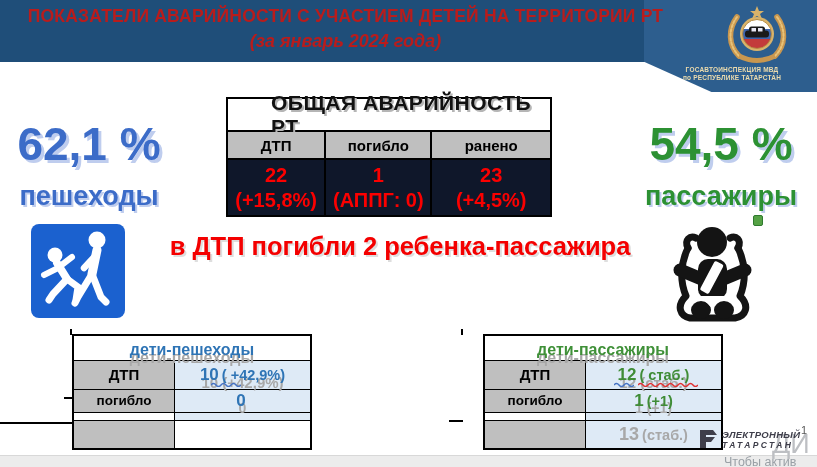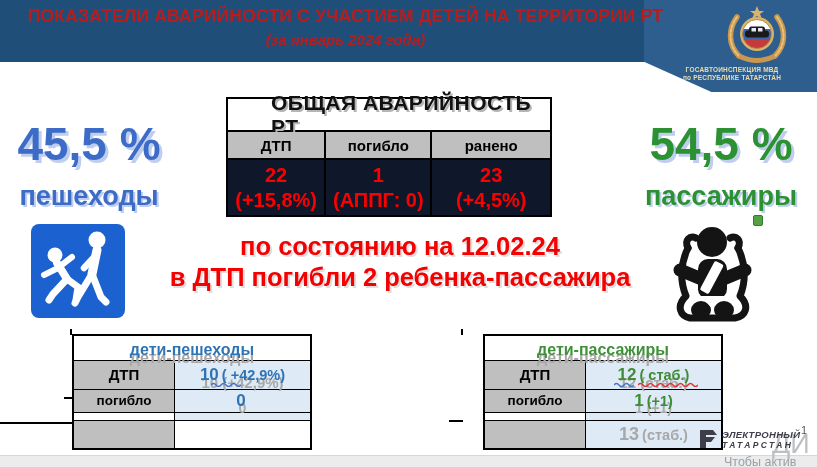--- a/index.html
+++ b/index.html
@@ -3,21 +3,21 @@
 <meta charset="utf-8">
 <style>
   html,body{margin:0;padding:0;background:#fff;}
   #slide{position:relative;width:817px;height:467px;background:#fff;overflow:hidden;
          font-family:"Liberation Sans",sans-serif;}
 
   
   .header-bar{position:absolute;left:0;top:0;width:817px;height:62px;background:#1f4e79;}
   .header-text{position:absolute;left:18px;top:6px;width:655px;text-align:center;color:#b91c1c;}
   .header-title{font-size:17.5px;font-weight:bold;letter-spacing:.2px;white-space:nowrap;}
-  .header-sub{font-size:15px;font-weight:bold;font-style:italic;margin-top:4px;}
+  .header-sub{font-size:18px;font-weight:bold;font-style:italic;margin-top:4px;}
   .right-panel{position:absolute;left:644px;top:0;width:173px;height:92px;background:#2d5e8e;
                clip-path:polygon(0 0,100% 0,100% 100%,39% 100%,0 67%);}
   .emblem{position:absolute;left:722px;top:5px;}
   .org-text{position:absolute;left:652px;top:66px;width:160px;text-align:center;color:#ecdcae;
             font-size:6.5px;font-weight:bold;line-height:8px;letter-spacing:.2px;}
 
   
   .stat{position:absolute;width:170px;text-align:center;}
   .stat-val{font-size:46px;font-weight:bold;line-height:56px;text-shadow:3px 3px 0 #bfcdee;}
   .stat-lbl{font-size:27px;font-weight:bold;margin-top:9px;text-shadow:2px 2px 0 #bfcdee;}
@@ -133,21 +133,21 @@
       <rect x="36" y="23" width="4.5" height="3.5" fill="#e8e8f4"></rect>
     </g>
     <circle cx="35" cy="29" r="14.5" fill="none" stroke="#b58a3e" stroke-width="1"></circle>
   </svg>
   <div class="org-text">
     <div>ГОСАВТОИНСПЕКЦИЯ МВД</div>
     <div>по РЕСПУБЛИКЕ ТАТАРСТАН</div>
   </div>
 
   <div class="stat stat-blue" style="left:4px;top:116px;">
-    <div class="stat-val">45,5 %</div>
+    <div class="stat-val">62,1 %</div>
     <div class="stat-lbl">пешеходы</div>
   </div>
 
   <div class="stat stat-green" style="left:636px;top:116px;">
     <div class="stat-val">54,5 %</div>
     <div class="stat-lbl">пассажиры</div>
   </div>
 
   <div class="sum-table">
     <div class="sum-title">ОБЩАЯ АВАРИЙНОСТЬ РТ</div>
@@ -166,21 +166,20 @@
         <span>(АППГ: 0)</span>
       </div>
       <div class="sum-v c3">
         <span>23</span>
         <span>(+4,5%)</span>
       </div>
     </div>
   </div>
 
   <div class="notice">
-    <div>по состоянию на 12.02.24</div>
     <div>в ДТП погибли 2 ребенка-пассажира</div>
   </div>
 
   <svg class="ped-sign" width="94" height="94" viewBox="0 0 94 94">
     <rect x="0" y="0" width="94" height="94" rx="8" fill="#1b61cf"></rect>
     <g stroke="#ffffff" stroke-linecap="round" fill="none">
       <circle cx="66" cy="16" r="8.5" fill="#ffffff" stroke="none"></circle>
       <path d="M66,26 L61,50" stroke-width="9"></path>
       <path d="M65,31 L53,44" stroke-width="6.5"></path>
       <path d="M61,50 L47,73 L44,79" stroke-width="7"></path>

